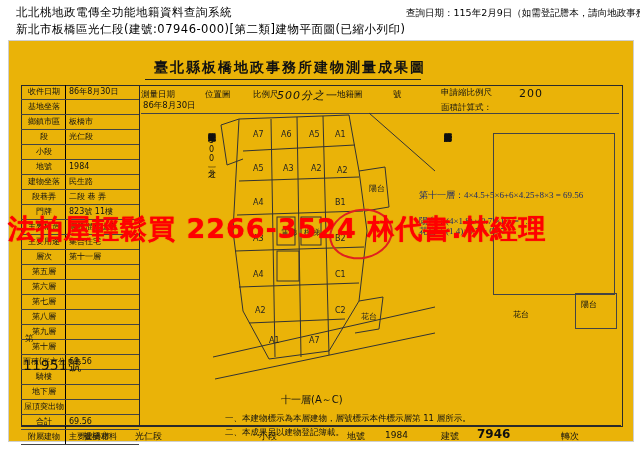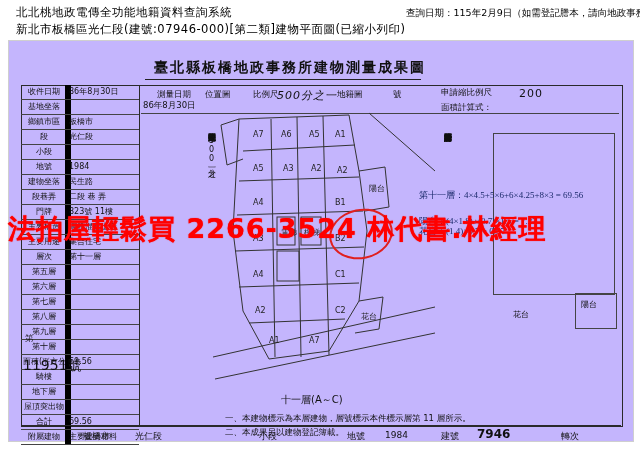--- a/index.html
+++ b/index.html
@@ -13,32 +13,32 @@
   }
   .page{position:relative;width:640px;height:451px;}
 
   
   .topbar{position:absolute;left:0;top:0;width:640px;height:38px;background:#ffffff;}
   .sys-title{position:absolute;left:16px;top:5px;font-size:11.5px;letter-spacing:.5px;color:#000;white-space:nowrap;}
   .sys-sub{position:absolute;left:16px;top:22px;font-size:11.5px;letter-spacing:.5px;color:#000;white-space:nowrap;}
   .query-date{position:absolute;left:406px;top:7px;font-size:9.5px;color:#000;white-space:nowrap;}
 
   
-  .doc{position:absolute;left:8px;top:40px;width:624px;height:400px;background:#c4b5fd;border:1px solid #cfcfcf;}
+  .doc{position:absolute;left:8px;top:40px;width:624px;height:400px;background:#eab308;border:1px solid #cfcfcf;}
 
   .doc-title{position:absolute;left:145px;top:18px;font-size:14px;font-weight:bold;letter-spacing:2px;color:#111;white-space:nowrap;}
   .doc-title-underline{position:absolute;left:136px;top:38px;width:276px;height:1px;background:#222;}
 
   
   .frame{position:absolute;left:12px;top:44px;width:600px;height:340px;border:1.5px solid #2a2a2a;}
 
   
   .lefttable{position:absolute;left:12px;top:44px;width:118px;height:340px;border-right:1.5px solid #2a2a2a;}
   .lt-row{position:relative;border-bottom:1px solid #444;height:14px;font-size:8px;line-height:14px;color:#111;}
-  .lt-row .k{position:absolute;left:2px;top:0;width:42px;text-align:center;border-right:6px solid #000000;height:14px;overflow:hidden;white-space:nowrap;}
+  .lt-row .k{position:absolute;left:2px;top:0;width:42px;text-align:center;border-right:1px solid #000000;height:14px;overflow:hidden;white-space:nowrap;}
   .lt-row .v{position:absolute;left:48px;top:0;right:2px;white-space:nowrap;overflow:hidden;}
 
   
   .topinfo{position:absolute;left:132px;top:46px;width:478px;height:26px;border-bottom:1px solid #444;}
   .ti{position:absolute;font-size:8.5px;white-space:nowrap;color:#111;}
 
   
   .rbox{position:absolute;border:1px solid #444;font-size:8px;color:#111;}
 
   
@@ -80,21 +80,21 @@
   </div>
 
   <div class="doc">
 
     <div class="doc-title">臺北縣板橋地政事務所建物測量成果圖</div>
     <div class="doc-title-underline"></div>
 
     <div class="frame"></div>
 
     <div class="topinfo">
-      <div class="ti" style="left:16px;top:2px;">測量日期</div>
+      <div class="ti" style="left:0;top:2px;">測量日期</div>
       <div class="ti" style="left:2px;top:13px;">86年8月30日</div>
       <div class="ti" style="left:64px;top:2px;">位置圖</div>
       <div class="ti" style="left:112px;top:2px;">比例尺</div>
       <div class="ti" style="left:136px;top:1px;font-size:11px;letter-spacing:1px;font-style:italic;">500分之一</div>
       <div class="ti" style="left:196px;top:2px;">地籍圖</div>
       <div class="ti" style="left:252px;top:2px;">號</div>
       <div class="ti" style="left:300px;top:0px;">申請縮比例尺</div>
       <div class="ti" style="left:378px;top:0px;font-size:11px;letter-spacing:1px;">200</div>
       <div class="ti" style="left:300px;top:15px;">面積計算式：</div>
     </div>

